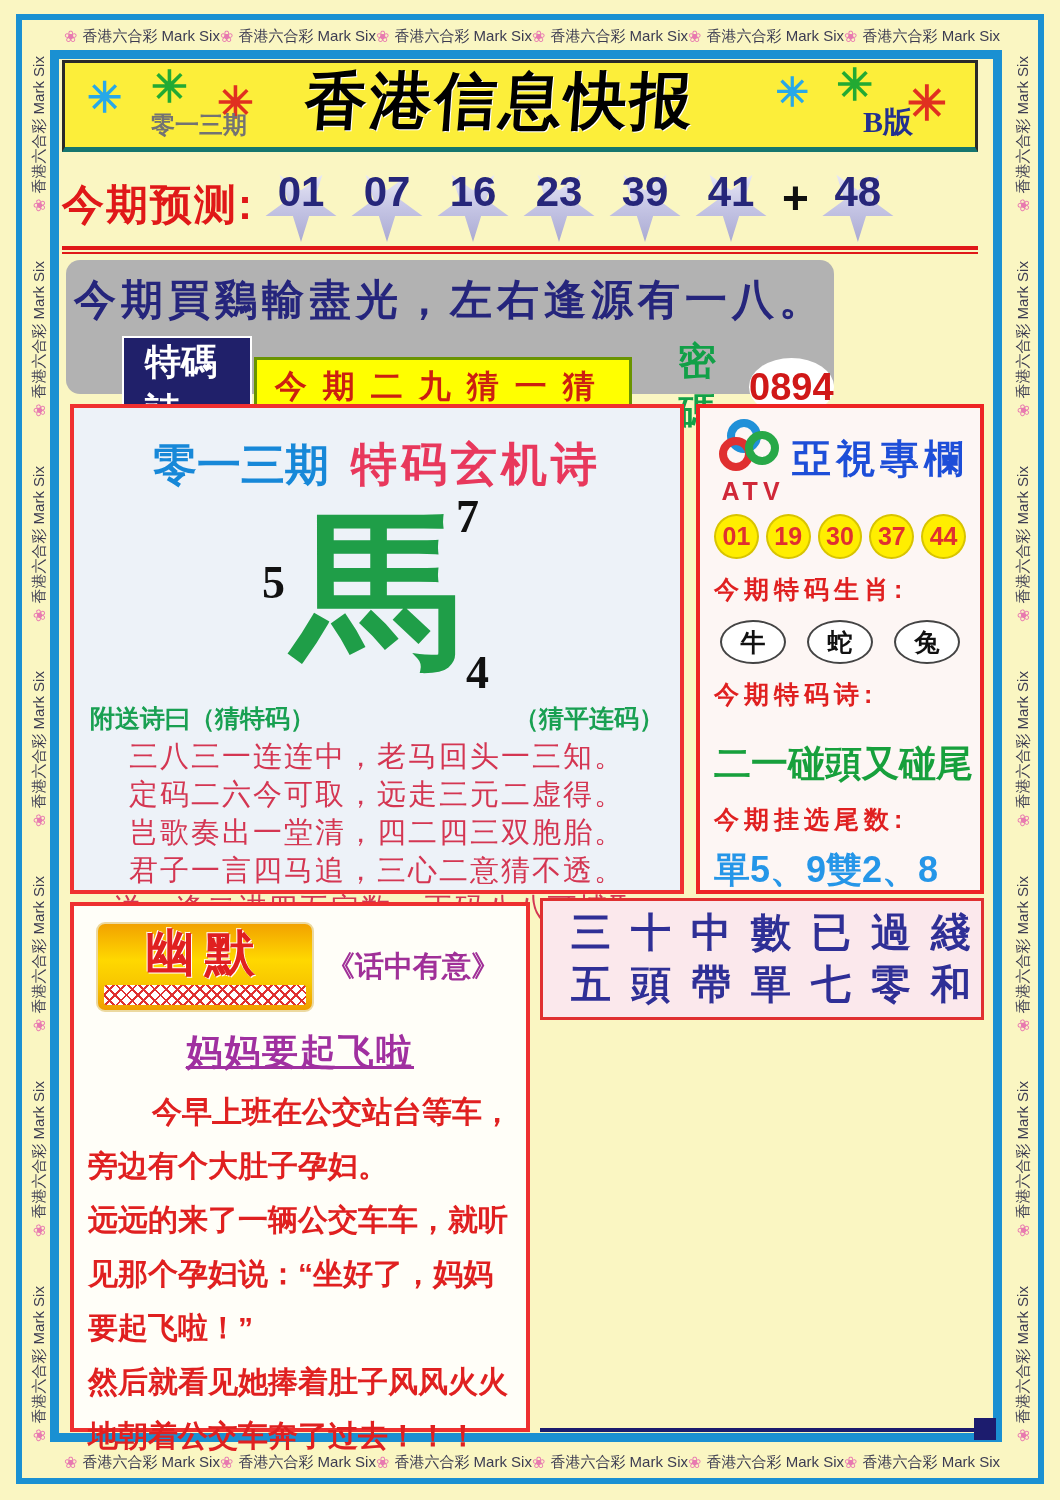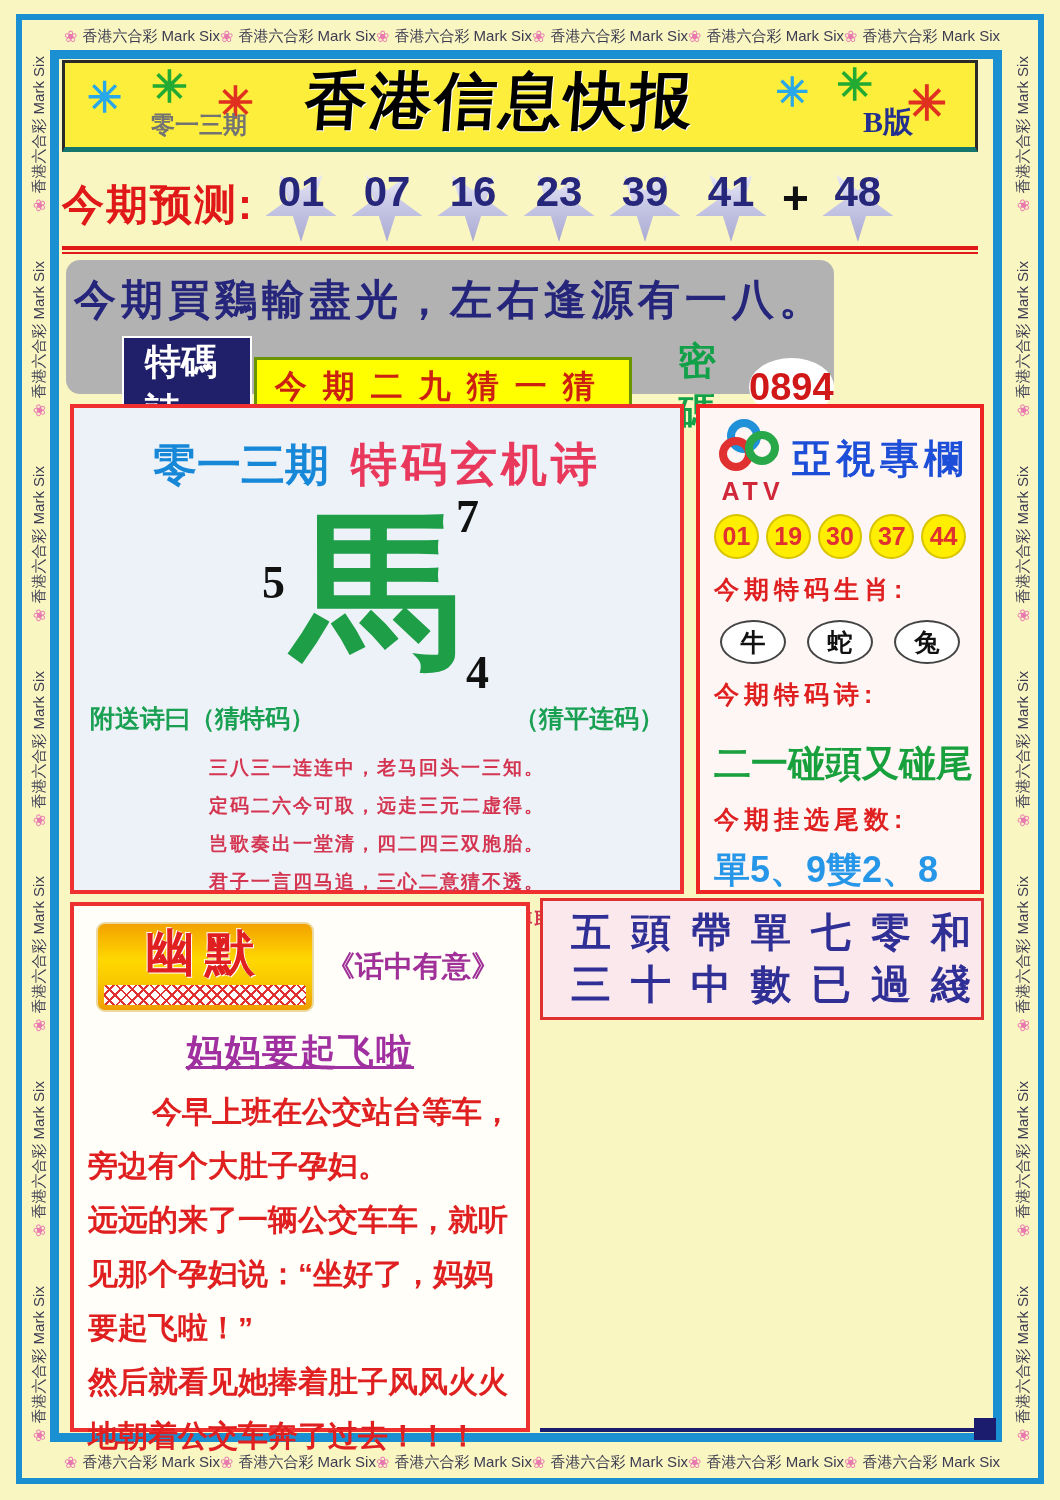--- a/index.html
+++ b/index.html
@@ -49,21 +49,21 @@
   .mys-title{display:flex;justify-content:center;align-items:baseline;gap:22px;margin-top:26px;white-space:nowrap;}
   .mys-title .t1{color:#1788d8;font-size:44px;font-weight:900;}
   .mys-title .t2{color:#e8385c;font-size:46px;font-weight:900;letter-spacing:4px;font-family:"Liberation Serif",serif;}
   .bigchar-wrap{position:relative;height:196px;margin-top:8px;}
   .bigchar{position:absolute;left:0;width:100%;text-align:center;font-size:168px;line-height:176px;font-weight:900;color:#1f9e48;font-family:"Liberation Serif",serif;}
   .bn{position:absolute;color:#111;font-weight:900;font-size:46px;font-family:"Liberation Serif",serif;}
   .bn7{left:382px;top:-14px;}
   .bn5{left:188px;top:52px;}
   .bn4{left:392px;top:142px;}
   .mys-sub{display:flex;justify-content:space-between;padding:0 16px;color:#19a052;font-size:25px;font-weight:bold;margin-top:2px;white-space:nowrap;gap:32px;}
-  .mys-poem{margin-top:14px;text-align:center;color:#d43652;font-size:19px;font-weight:700;line-height:38px;letter-spacing:2px;white-space:nowrap;}
+  .mys-poem{margin-top:2px;text-align:center;color:#d43652;font-size:29px;font-weight:400;line-height:38px;letter-spacing:2px;white-space:nowrap;}
 
   
   .atv{position:absolute;left:696px;top:404px;width:288px;height:490px;background:#fdf6f4;border:4px solid #ee2424;box-sizing:border-box;padding:8px 14px;}
   .atv-toprow{display:flex;align-items:flex-start;}
   .atv-logo{width:86px;text-align:center;}
   .atv-letters{color:#d02838;font-size:25px;font-weight:900;letter-spacing:5px;line-height:22px;}
   .atv-title{color:#1d4ed8;font-size:39px;font-weight:bold;letter-spacing:5px;margin-top:16px;font-family:"Liberation Serif",serif;white-space:nowrap;text-align:right;}
   .red-label{color:#e02020;font-size:25px;font-weight:bold;letter-spacing:5px;margin-top:14px;white-space:nowrap;}
   .atv-nums{display:flex;gap:7px;margin-top:12px;}
   .ycircle{width:45px;height:45px;border-radius:50%;background:#ffee00;border:2px solid #d8c400;display:flex;align-items:center;justify-content:center;color:#e03030;font-size:25px;font-weight:900;box-sizing:border-box;}
@@ -337,20 +337,20 @@
     </div>
     <div class="story-title">妈妈要起飞啦</div>
     <div class="story">
       <p class="indent">今早上班在公交站台等车，旁边有个大肚子孕妇。</p>
       <p>远远的来了一辆公交车车，就听见那个孕妇说：“坐好了，妈妈要起飞啦！”</p>
       <p>然后就看见她捧着肚子风风火火地朝着公交车奔了过去！！！</p>
     </div>
   </div>
 
   <div class="callig">
+    <div>三十中數已過綫</div>
     <div>五頭帶單七零和</div>
-    <div>三十中數已過綫</div>
   </div>
 
   <div class="navy-line"></div>
   <div class="navy-square"></div>
 
 </div>
 
 </body></html>

